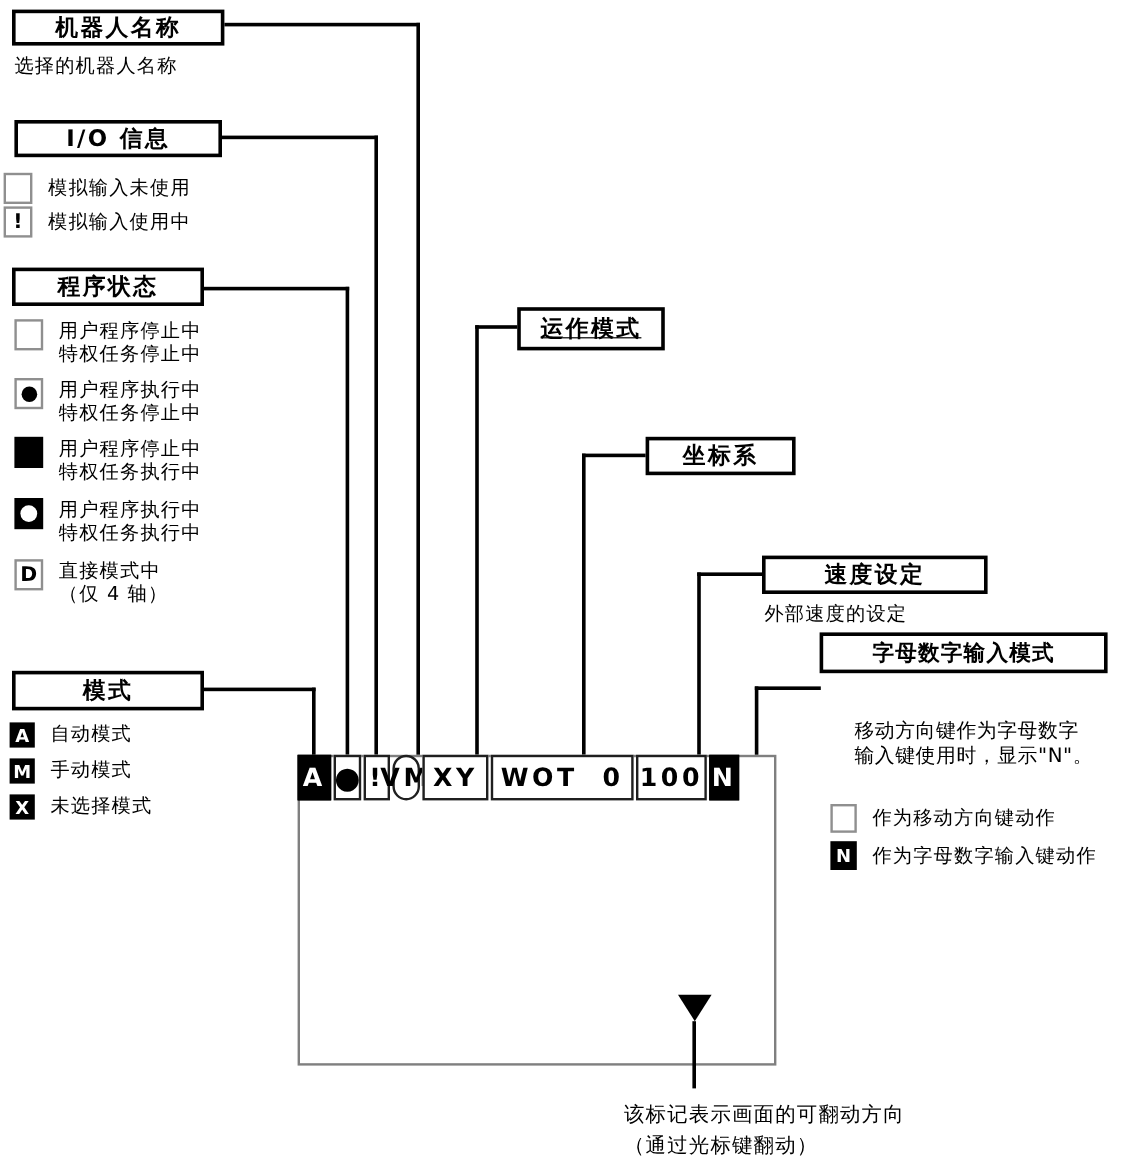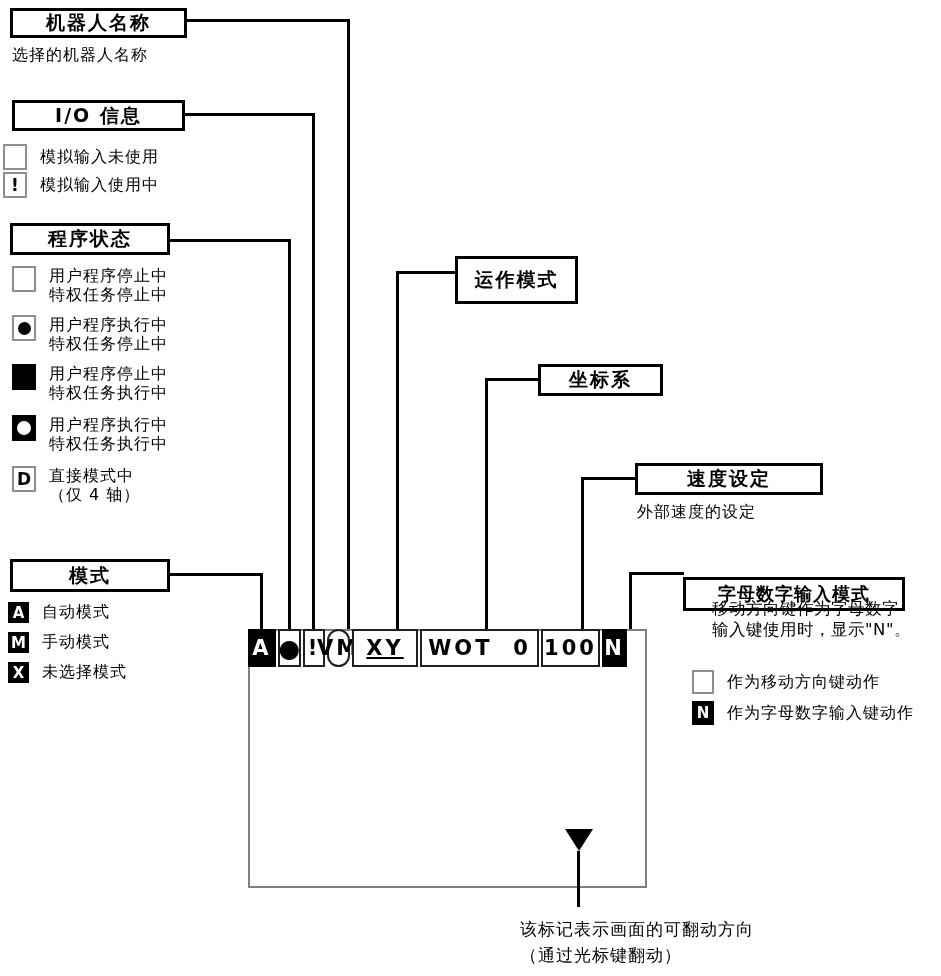--- a/index.html
+++ b/index.html
@@ -139,34 +139,34 @@
   </div>
   <div class="legend-row" style="left:8px;top:632px;">
     <span class="icon icon-inverse">M</span>
     <span class="legend-text">手动模式</span>
   </div>
   <div class="legend-row" style="left:8px;top:662px;">
     <span class="icon icon-inverse">X</span>
     <span class="legend-text">未选择模式</span>
   </div>
 
-  <div class="callout-box" style="left:455px;top:256px;width:123px;height:48px;">
+  <div class="callout-box" style="left:431px;top:256px;width:123px;height:36px;text-decoration:underline;">
     <span>运作模式</span>
   </div>
 
   <div class="callout-box" style="left:538px;top:364px;width:125px;height:32px;">
     <span>坐标系</span>
   </div>
 
   <div class="callout-box" style="left:635px;top:463px;width:188px;height:32px;">
     <span>速度设定</span>
   </div>
   <div class="desc" style="left:637px;top:502px;">外部速度的设定</div>
 
-  <div class="callout-box" style="left:683px;top:577px;width:222px;height:34px;font-size:18px;letter-spacing:1px;align-items:center;">
+  <div class="callout-box" style="left:683px;top:527px;width:240px;height:34px;font-size:18px;letter-spacing:1px;align-items:center;">
     <span>字母数字输入模式</span>
   </div>
   <div class="desc2" style="left:684px;top:598px;">
     <div>移动方向键作为字母数字</div>
     <div>输入键使用时，显示"N"。</div>
   </div>
 
   <div class="legend-row" style="left:692px;top:670px;">
     <span class="icon icon-outline" style="width:22px;height:24px;"></span>
     <span class="legend-text">作为移动方向键动作</span>
@@ -176,21 +176,21 @@
     <span class="legend-text">作为字母数字输入键动作</span>
   </div>
 
   <div class="screen"></div>
 
   <div class="statusbar">
     <div class="cell inv" style="width:28px;">A</div>
     <div class="cell dot" style="width:23px;">●</div>
     <div class="cell" style="width:22px;">!</div>
     <div class="cell" style="width:23px;border-radius:18px;">VM</div>
-    <div class="cell" style="width:66px;text-decoration:underline;">XY</div>
+    <div class="cell" style="width:55px;">XY</div>
     <div class="cell" style="width:119px;">WOT  0</div>
     <div class="cell" style="width:59px;">100</div>
     <div class="cell inv" style="width:25px;">N</div>
   </div>
 
   <div class="triangle"></div>
   <div class="line" style="left:577px;top:851px;width:3px;height:56px;"></div>
   <div class="caption">
     <div>该标记表示画面的可翻动方向</div>
     <div>（通过光标键翻动）</div>

